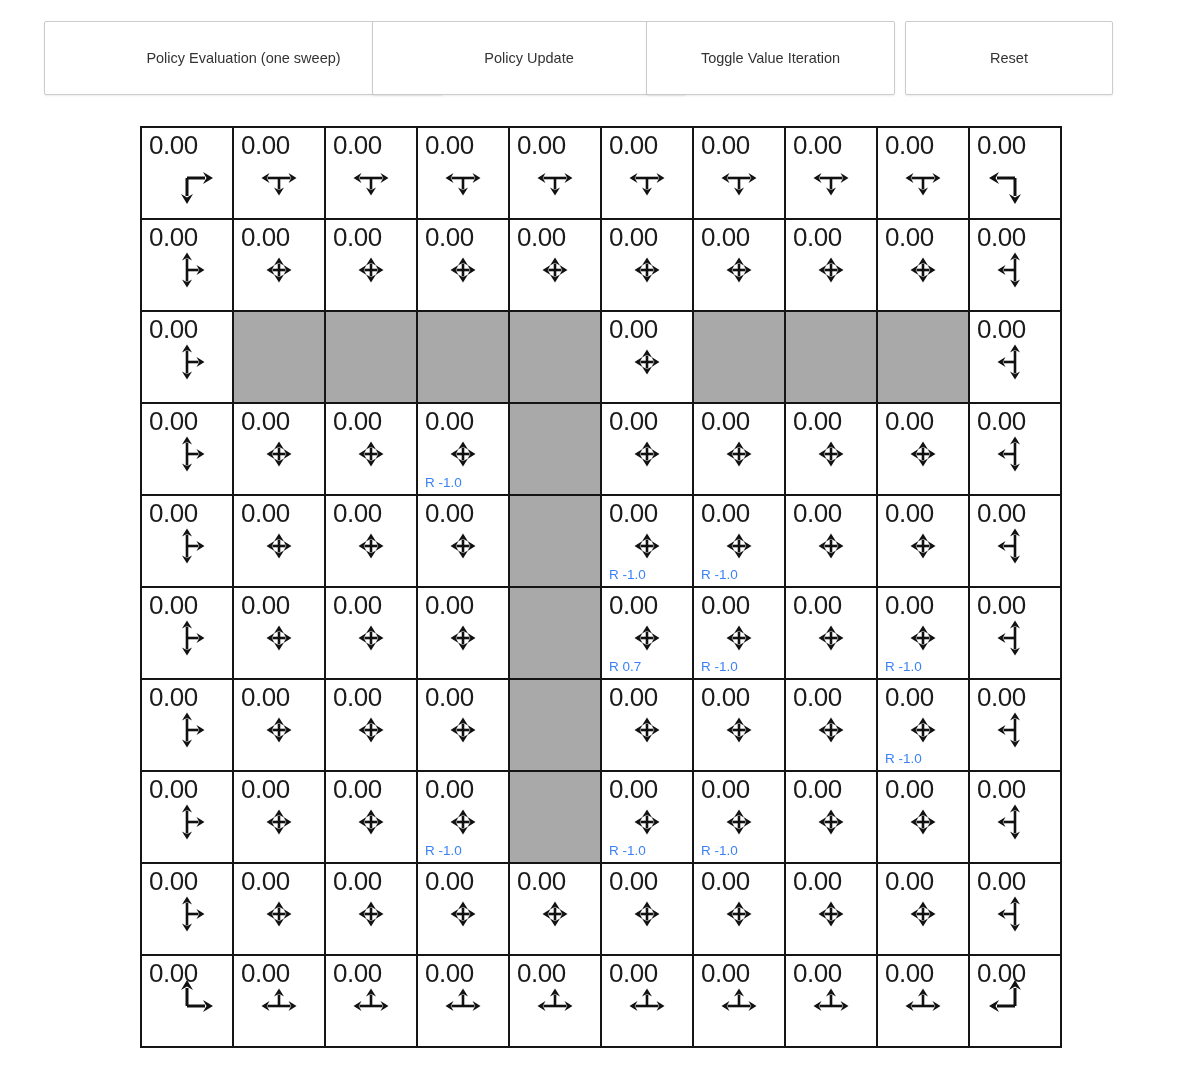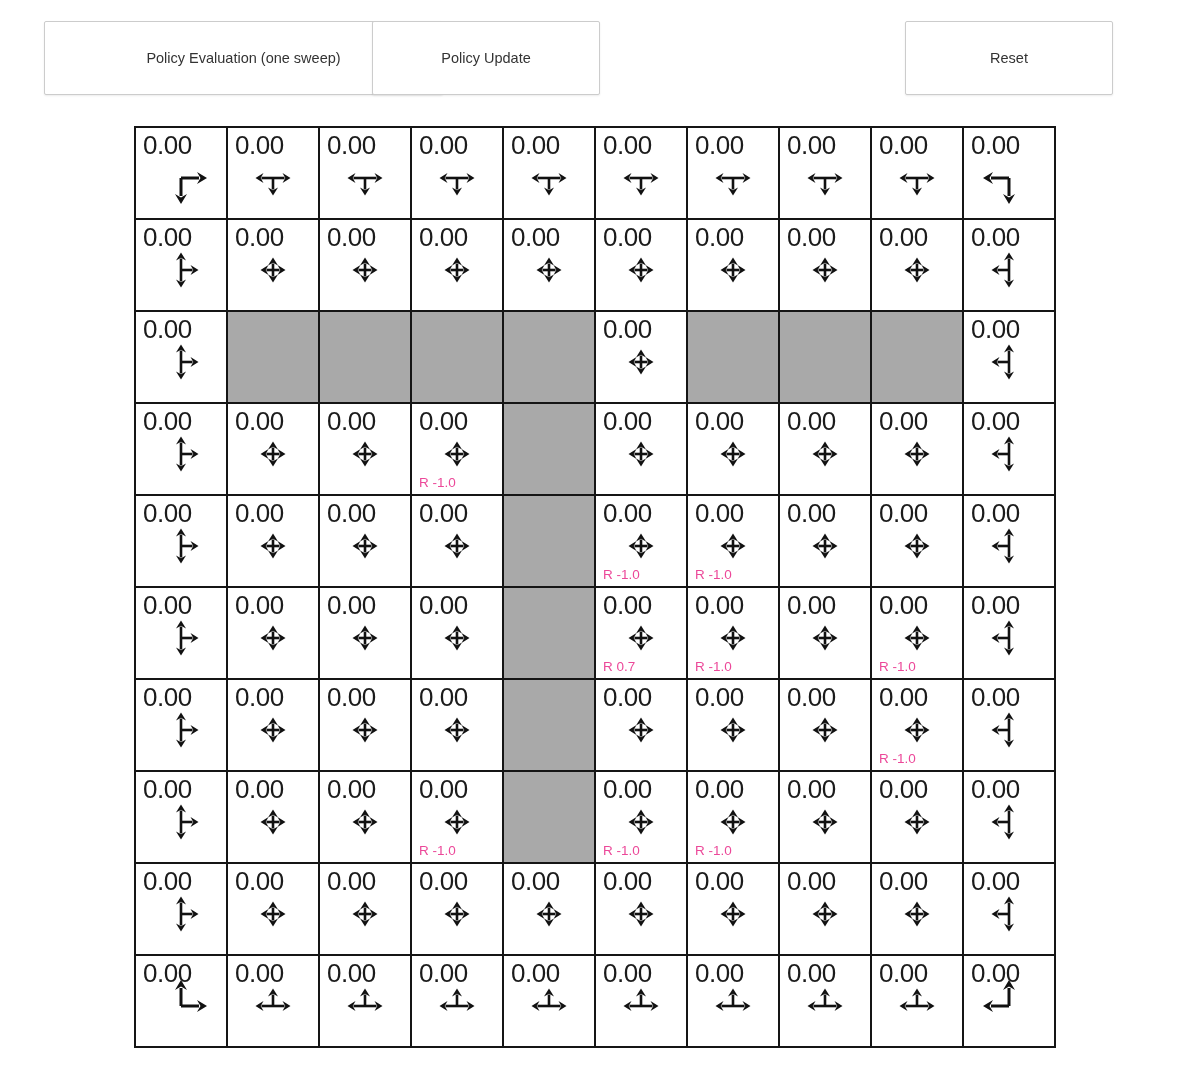--- a/index.html
+++ b/index.html
@@ -17,56 +17,57 @@
     border: 1px solid #cccccc;
     border-radius: 2px;
     box-shadow: 0 1px 2px rgba(0,0,0,0.08);
     font-family: "Liberation Sans", sans-serif;
     font-size: 14.5px;
     color: #333333;
     cursor: pointer;
     text-align: center;
   }
   .btn-1 { left: 28px;  width: 399px; margin-left: 16px; }
-  .btn-2 { left: 372px; width: 228px; }
+  .btn-2 { left: 372px; width: 314px; }
   .btn-3 { left: 646px; width: 249px; }
   .btn-4 { left: 905px; width: 208px; }
 
   .grid {
-    position: absolute; left: 134px; top: 126px;
+    position: absolute; left: 140px; top: 126px;
     display: grid;
     grid-template-columns: repeat(10, 90px);
     grid-auto-rows: 90px;
     gap: 2px;
     padding: 2px;
     background: #151515;
     width: max-content;
   }
   .cell { position: relative; background: #ffffff; }
   .cell.wall { background: #a9a9a9; }
   .val {
     position: absolute; top: 2px; left: 7px;
     font-size: 26px; letter-spacing: -0.5px;
     color: #1b1b1b;
   }
   .reward {
     position: absolute; bottom: 4px; left: 7px;
-    font-size: 13.5px; color: #ec4899;
+    font-size: 13.5px; color: #3b82f6;
   }
   .arrows {
     position: absolute; left: 50%; top: 50px;
     transform: translate(-50%, -50%);
   }
 </style>
 </head>
 <body>
 
 <div class="toolbar">
   <button class="btn btn-1">Policy Evaluation (one sweep)</button>
   <button class="btn btn-2">Policy Update</button>
+  <button class="btn btn-3">Toggle Value Iteration</button>
   <button class="btn btn-4">Reset</button>
 </div>
 
 <div class="grid">
     <div class="cell">
       <div class="val">0.00</div>
       <svg class="arrows" viewBox="-32 -32 64 64" width="64" height="64">
         <g transform="rotate(0)">
           <line x1="0" y1="0" x2="18" y2="0" stroke="#111111" stroke-width="3"></line>
           <polygon points="26,0 16,6 19.5,0 16,-6" fill="#111111"></polygon>

